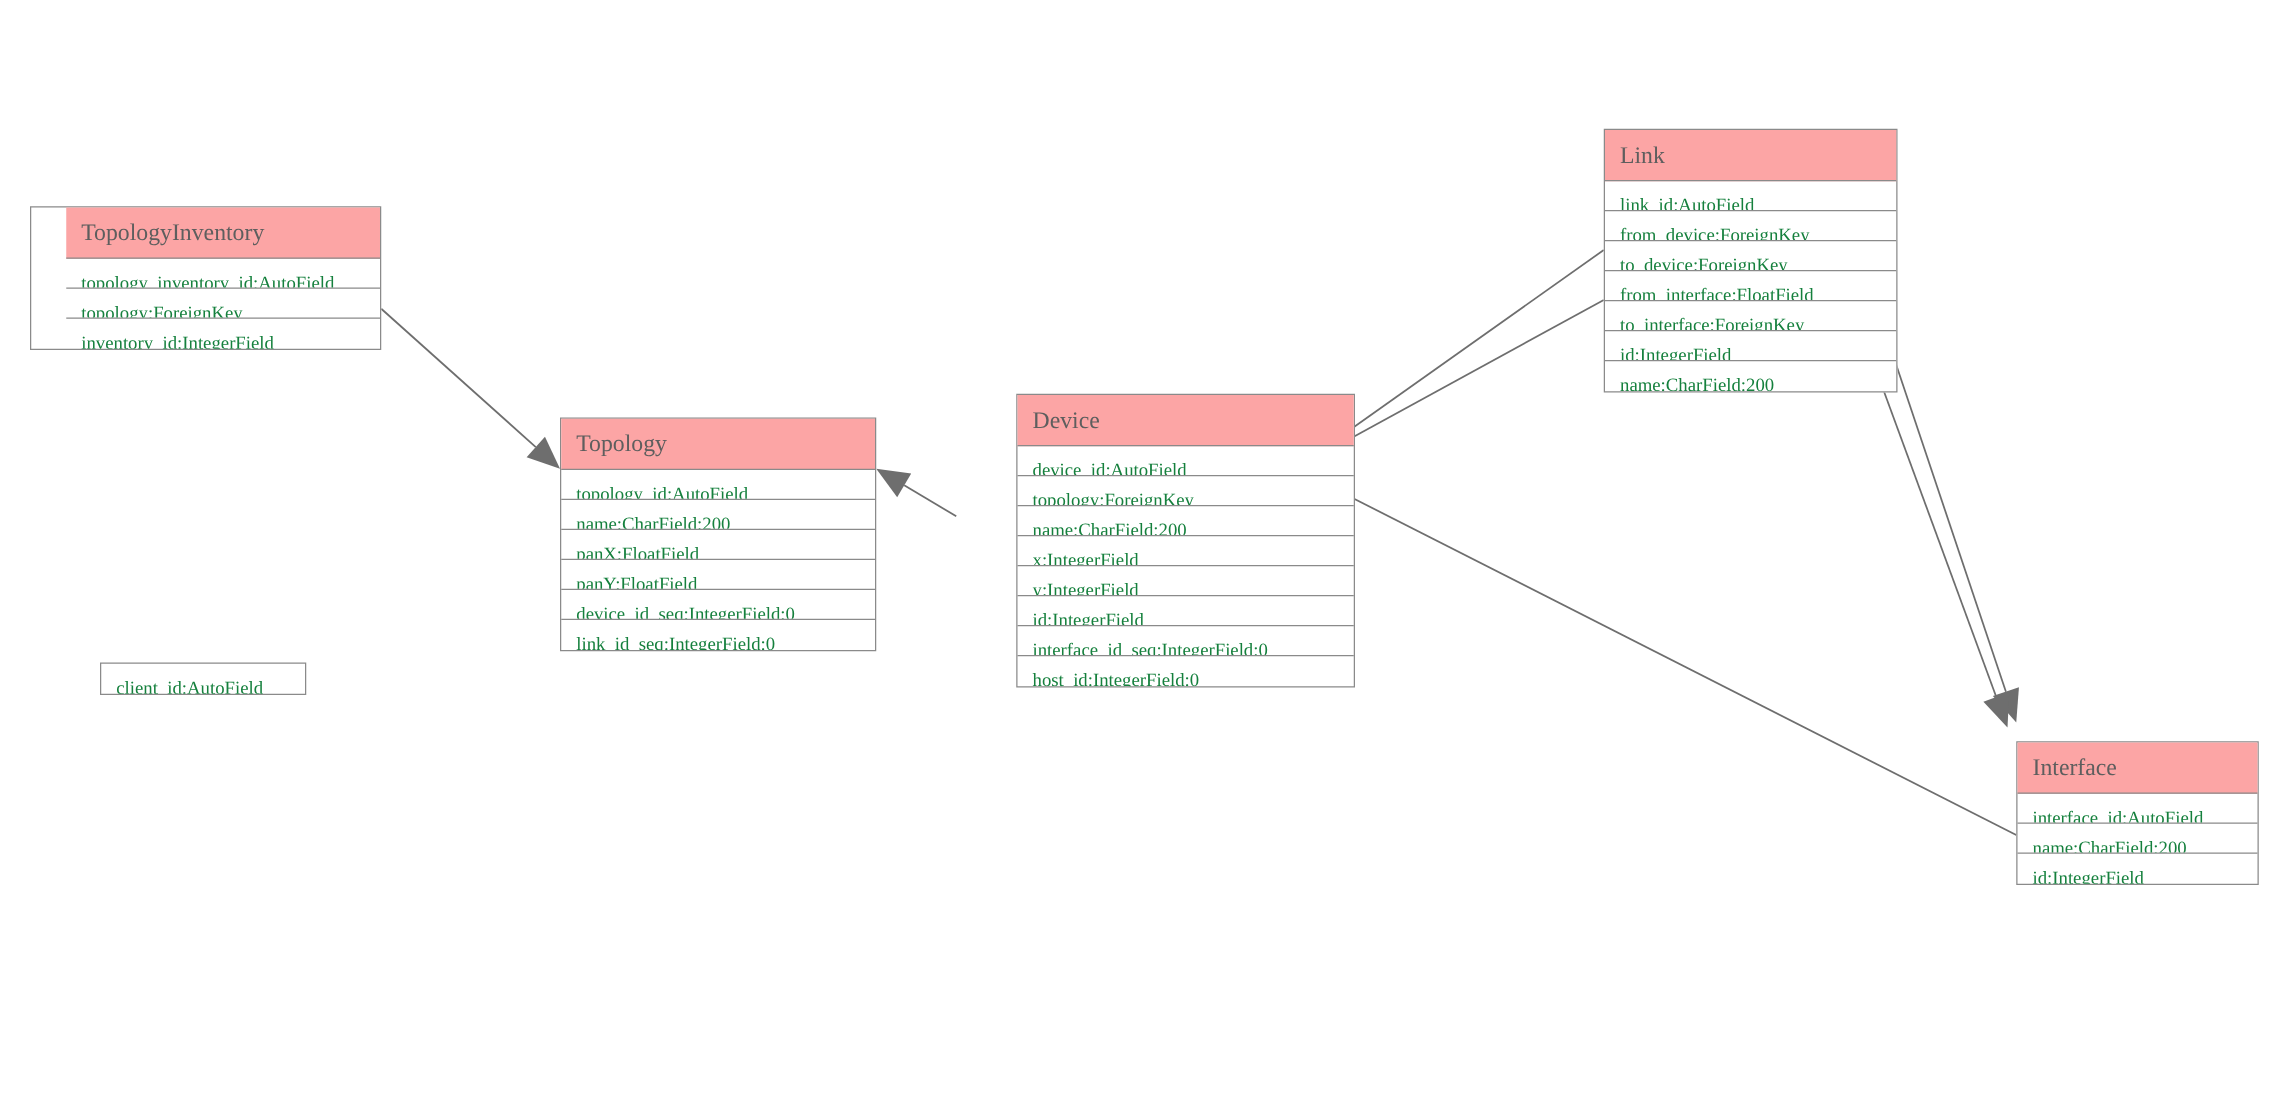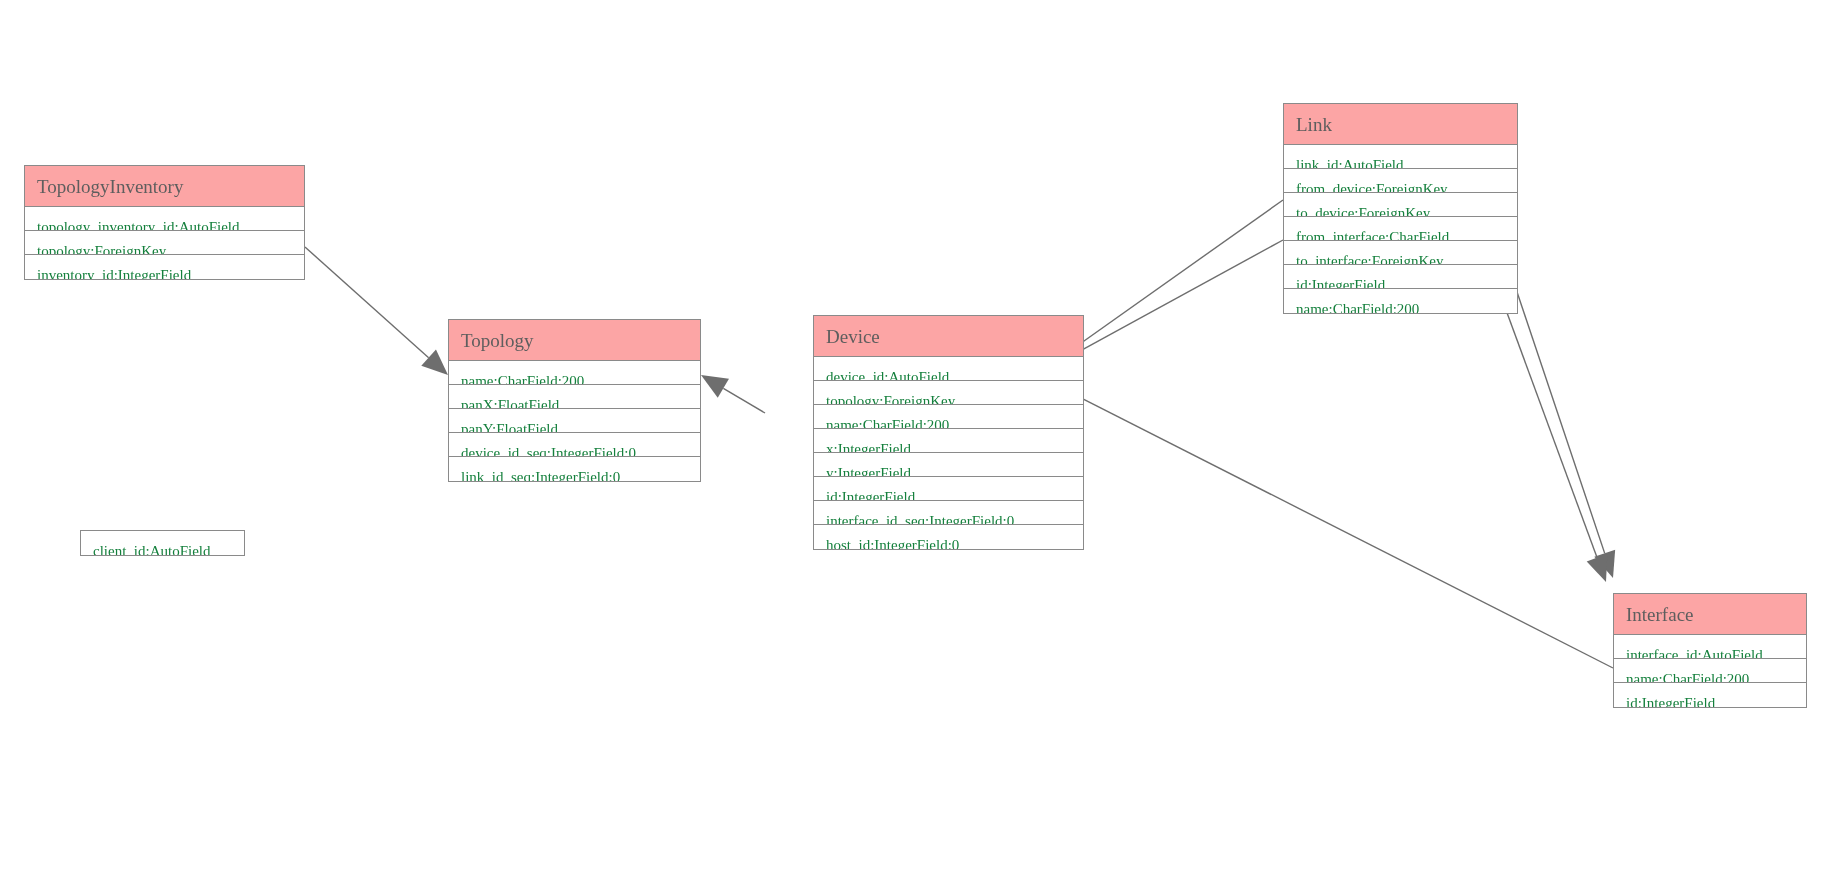--- a/index.html
+++ b/index.html
@@ -73,28 +73,29 @@
       </g>
       <g>
         <line x1="1513" y1="280" x2="1604.7284655195895" y2="553.3508272483765" stroke="#6e6e6e" stroke-width="1.4"></line>
         <polygon points="1613,578 1594.2999693554411,556.8503226054733 1615.1569616837378,549.8513318912798" fill="#6e6e6e"></polygon>
       </g>
       <g>
         <line x1="1506" y1="310" x2="1597.0282932395946" y2="557.5969576116973" stroke="#6e6e6e" stroke-width="1.4"></line>
         <polygon points="1606,582 1586.7039291522358,561.3926797026381 1607.3526573269535,553.8012355207566" fill="#6e6e6e"></polygon>
       </g>
     </svg>
-<div class="entity" style="left: 24px; top: 165px; width: 281px;">
+<div class="entity" style="left: 24px; top: 165px; width: 281px; padding-left: 28px;">
       <div class="entity-header">TopologyInventory</div>
       <div class="entity-field">topology_inventory_id:AutoField</div>
       <div class="entity-field">topology:ForeignKey</div>
       <div class="entity-field">inventory_id:IntegerField</div>
     </div>
-    <div class="entity" style="left: 448px; top: 319px; width: 253px;">
+    <div class="entity" style="left: 448px; top: 334px; width: 253px;">
       <div class="entity-header">Topology</div>
+      <div class="entity-field">topology_id:AutoField</div>
       <div class="entity-field">name:CharField:200</div>
       <div class="entity-field">panX:FloatField</div>
       <div class="entity-field">panY:FloatField</div>
       <div class="entity-field">device_id_seq:IntegerField:0</div>
       <div class="entity-field">link_id_seq:IntegerField:0</div>
     </div>
     <div class="entity" style="left: 765px; top: 315px; width: 271px; margin-left: 48px;">
       <div class="entity-header">Device</div>
       <div class="entity-field">device_id:AutoField</div>
       <div class="entity-field">topology:ForeignKey</div>
@@ -106,21 +107,21 @@
       <div class="entity-field">host_id:IntegerField:0</div>
     </div>
     <div class="entity" style="left: 80px; top: 530px; width: 165px;">
       <div class="entity-field">client_id:AutoField</div>
     </div>
     <div class="entity" style="left: 1283px; top: 103px; width: 235px;">
       <div class="entity-header">Link</div>
       <div class="entity-field">link_id:AutoField</div>
       <div class="entity-field">from_device:ForeignKey</div>
       <div class="entity-field">to_device:ForeignKey</div>
-      <div class="entity-field">from_interface:CharField</div>
+      <div class="entity-field">from_interface:FloatField</div>
       <div class="entity-field">to_interface:ForeignKey</div>
       <div class="entity-field">id:IntegerField</div>
       <div class="entity-field">name:CharField:200</div>
     </div>
     <div class="entity" style="left: 1613px; top: 570px; width: 194px; margin-top: 23px;">
       <div class="entity-header">Interface</div>
       <div class="entity-field">interface_id:AutoField</div>
       <div class="entity-field">name:CharField:200</div>
       <div class="entity-field">id:IntegerField</div>
     </div>

